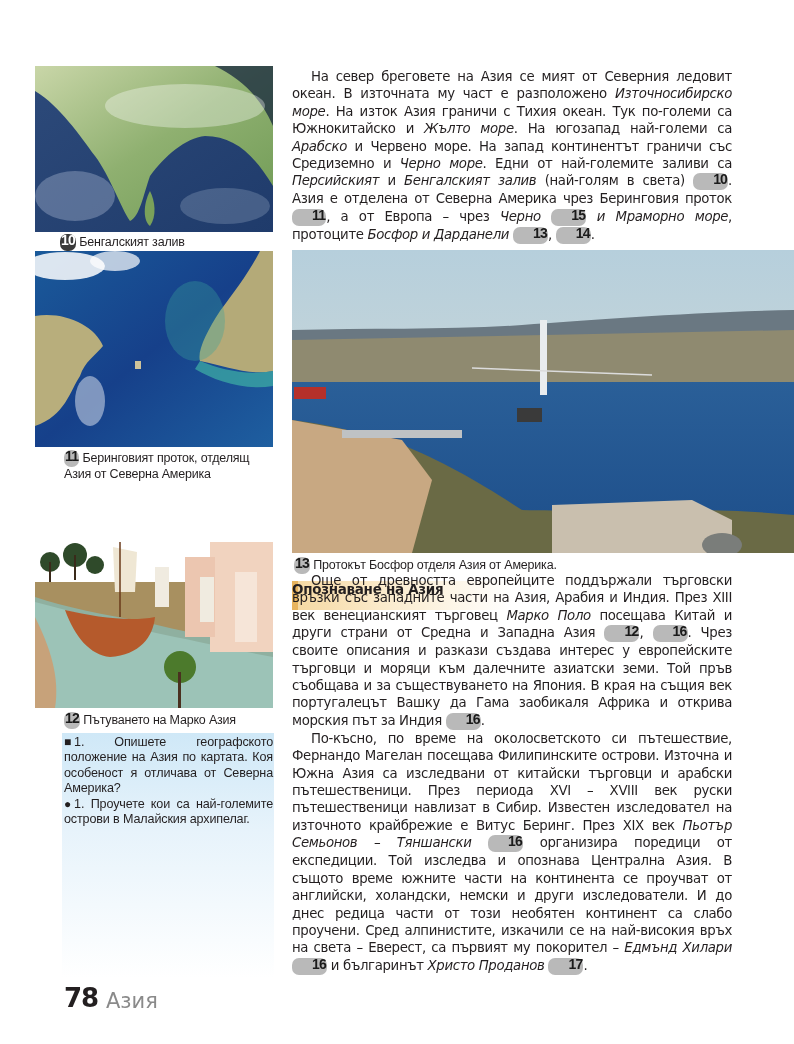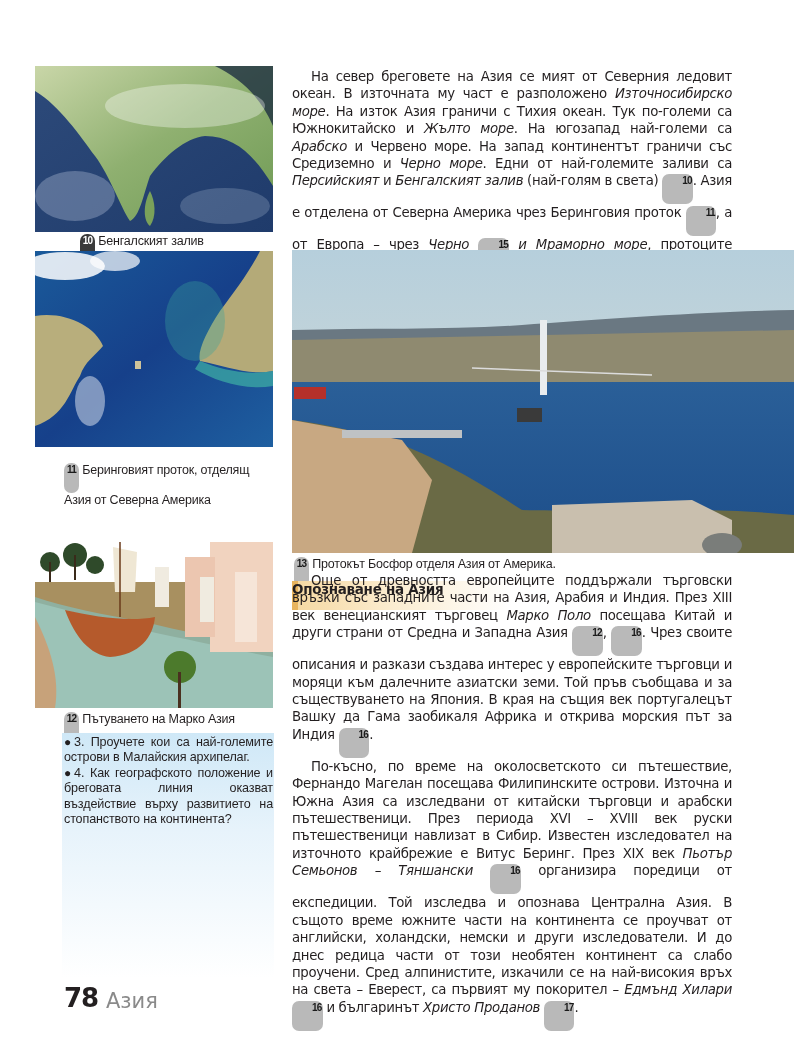--- a/index.html
+++ b/index.html
@@ -6,23 +6,23 @@
   body { width: 794px; height: 1044px; position: relative; overflow: hidden;
          font-family: "DejaVu Sans", sans-serif; color: #231f20; }
 
   
   .img { position: absolute; overflow: hidden; }
   .img svg { display: block; width: 100%; height: 100%; }
 
   .caption { position: absolute; font-family: "Liberation Sans", sans-serif;
              font-size: 12.5px; line-height: 15px; color: #231f20; letter-spacing: -0.2px; }
 
-  .badge { display: inline-block; min-width: 13px; height: 30px; line-height: 13px;
+  .badge { display: inline-block; min-width: 13px; height: 17px; line-height: 13px;
            border-radius: 7px; background: #b9b9b9; color: #1a1a1a; font-weight: bold;
-           font-size: 10px; text-align: center; padding: 0 1px; vertical-align: 1px;
+           font-size: 14px; text-align: center; padding: 0 1px; vertical-align: 1px;
            font-family: "Liberation Sans", sans-serif; font-style: normal; letter-spacing: -0.8px; }
   .badge.dark { background: #3a3a3a; color: #fff; }
 
   
   .main-text { position: absolute; left: 292px; width: 440px;
                font-family: "DejaVu Sans", sans-serif; font-size: 13.3px; line-height: 17.4px;
                text-align: justify; letter-spacing: -0.35px; color: #231f20; }
   .main-text p { margin: 0; text-indent: 19px; }
   .main-text i { font-style: italic; }
 
@@ -67,21 +67,21 @@
     </defs>
     <rect width="238" height="166" fill="url(#g10sea)"></rect>
     <path d="M0 0 L238 0 L238 120 C220 90 200 70 170 70 C150 72 130 90 115 110 C108 130 105 150 95 155 C85 140 75 110 60 90 C45 70 25 40 0 25 Z" fill="url(#g10land)"></path>
     <path d="M115 125 C120 135 122 150 115 160 C108 155 108 138 115 125Z" fill="#7aa15a"></path>
     <path d="M180 0 L238 0 L238 60 C225 30 205 12 180 0Z" fill="#0e1e3a" opacity="0.7"></path>
     <ellipse cx="150" cy="40" rx="80" ry="22" fill="#ffffff" opacity="0.35"></ellipse>
     <ellipse cx="40" cy="130" rx="40" ry="25" fill="#b9c7dc" opacity="0.35"></ellipse>
     <ellipse cx="190" cy="140" rx="45" ry="18" fill="#b9c7dc" opacity="0.25"></ellipse>
   </svg>
 </div>
-<div class="caption" style="left:80px;top:234px;width:210px;">
+<div class="caption" style="left:60px;top:234px;width:210px;">
   <span class="badge dark">10</span>
   <span>Бенгалският залив</span>
 </div>
 
 <div class="img" style="left:35px;top:251px;width:238px;height:196px;">
   <svg viewBox="0 0 238 196" preserveAspectRatio="none">
     <defs>
       <linearGradient id="g11sea" x1="0" y1="0" x2="1" y2="1">
         <stop offset="0" stop-color="#1a5a9a"></stop>
           <stop offset="0.5" stop-color="#16408a"></stop>
@@ -92,21 +92,21 @@
     <path d="M0 65 C30 60 60 75 68 95 C60 105 50 110 45 125 C35 140 30 165 0 175 Z" fill="#b8ae7c"></path>
     <path d="M238 0 L238 120 C215 125 190 115 165 110 C162 100 172 80 185 60 C200 40 215 20 225 0 Z" fill="#b4aa78"></path>
     <path d="M165 110 C185 118 210 125 238 120 L238 135 C210 140 180 130 160 118 Z" fill="#3fb0a5" opacity="0.7"></path>
     <ellipse cx="160" cy="70" rx="30" ry="40" fill="#3aa39a" opacity="0.35"></ellipse>
     <rect x="100" y="110" width="6" height="8" fill="#cfc39a"></rect>
     <ellipse cx="30" cy="15" rx="40" ry="14" fill="#ffffff" opacity="0.85"></ellipse>
     <ellipse cx="80" cy="10" rx="25" ry="10" fill="#ffffff" opacity="0.7"></ellipse>
     <ellipse cx="55" cy="150" rx="15" ry="25" fill="#ffffff" opacity="0.45"></ellipse>
   </svg>
 </div>
-<div class="caption" style="left:64px;top:463px;width:212px;">
+<div class="caption" style="left:64px;top:450px;width:212px;">
   <span class="badge">11</span>
   <span>Беринговият проток, отделящ Азия от Северна Америка</span>
 </div>
 
 <div class="img" style="left:35px;top:527px;width:238px;height:181px;">
   <svg viewBox="0 0 238 181" preserveAspectRatio="none">
     <rect width="238" height="181" fill="#ffffff"></rect>
     <rect x="0" y="55" width="238" height="126" fill="#8fb0a0"></rect>
     <path d="M0 55 L238 55 L238 120 C200 115 150 105 110 95 C70 88 30 80 0 70 Z" fill="#a89060"></path>
     <path d="M0 75 C40 85 90 100 140 110 C180 118 210 125 238 130 L238 181 L0 181 Z" fill="#9cc3b7"></path>
@@ -129,24 +129,24 @@
   </svg>
 </div>
 <div class="caption" style="left:64px;top:712px;width:212px;">
   <span class="badge">12</span>
   <span>Пътуването на Марко Азия</span>
 </div>
 
 <div class="qbox">
   <div class="qbox-body">
     <p class="qitem">
-      <span class="qicon">●</span><span>3. Проучете кои са най-големите острови в Малайския архипелаг.</span>
+      <span class="qicon">■</span><span>1. Опишете географското положение на Азия по картата. Коя особеност я отличава от Северна Америка?</span>
     </p>
     <p class="qitem">
-      <span class="qicon">●</span><span>4. Как географското положение и бреговата линия оказват въздействие върху развитието на стопанството на континента?</span>
+      <span class="qicon">●</span><span>1. Проучете кои са най-големите острови в Малайския архипелаг.</span>
     </p>
   </div>
 </div>
 
 <div class="main-text" style="top:68px;">
   <p>На север бреговете на Азия се мият от Северния ледовит океан. В източната му част е разположено <i>Източносибирско море</i>. На изток Азия граничи с Тихия океан. Тук по-големи са Южнокитайско и <i>Жълто море</i>. На югозапад най-големи са <i>Арабско</i> и Червено море. На запад континентът граничи със Средиземно и <i>Черно море</i>. Едни от най-големите заливи са <i>Персийският</i> и <i>Бенгалският залив</i> (най-голям в света) <span class="badge">10</span>. Азия е отделена от Северна Америка чрез Беринговия проток <span class="badge">11</span>, а от Европа – чрез <i>Черно</i> <span class="badge">15</span><i> и Мраморно море</i>, протоците <i>Босфор и Дарданели</i> <span class="badge">13</span>, <span class="badge">14</span>.</p>
 </div>
 
 <div class="img" style="left:292px;top:250px;width:502px;height:303px;">
   <svg viewBox="0 0 502 303" preserveAspectRatio="none">

